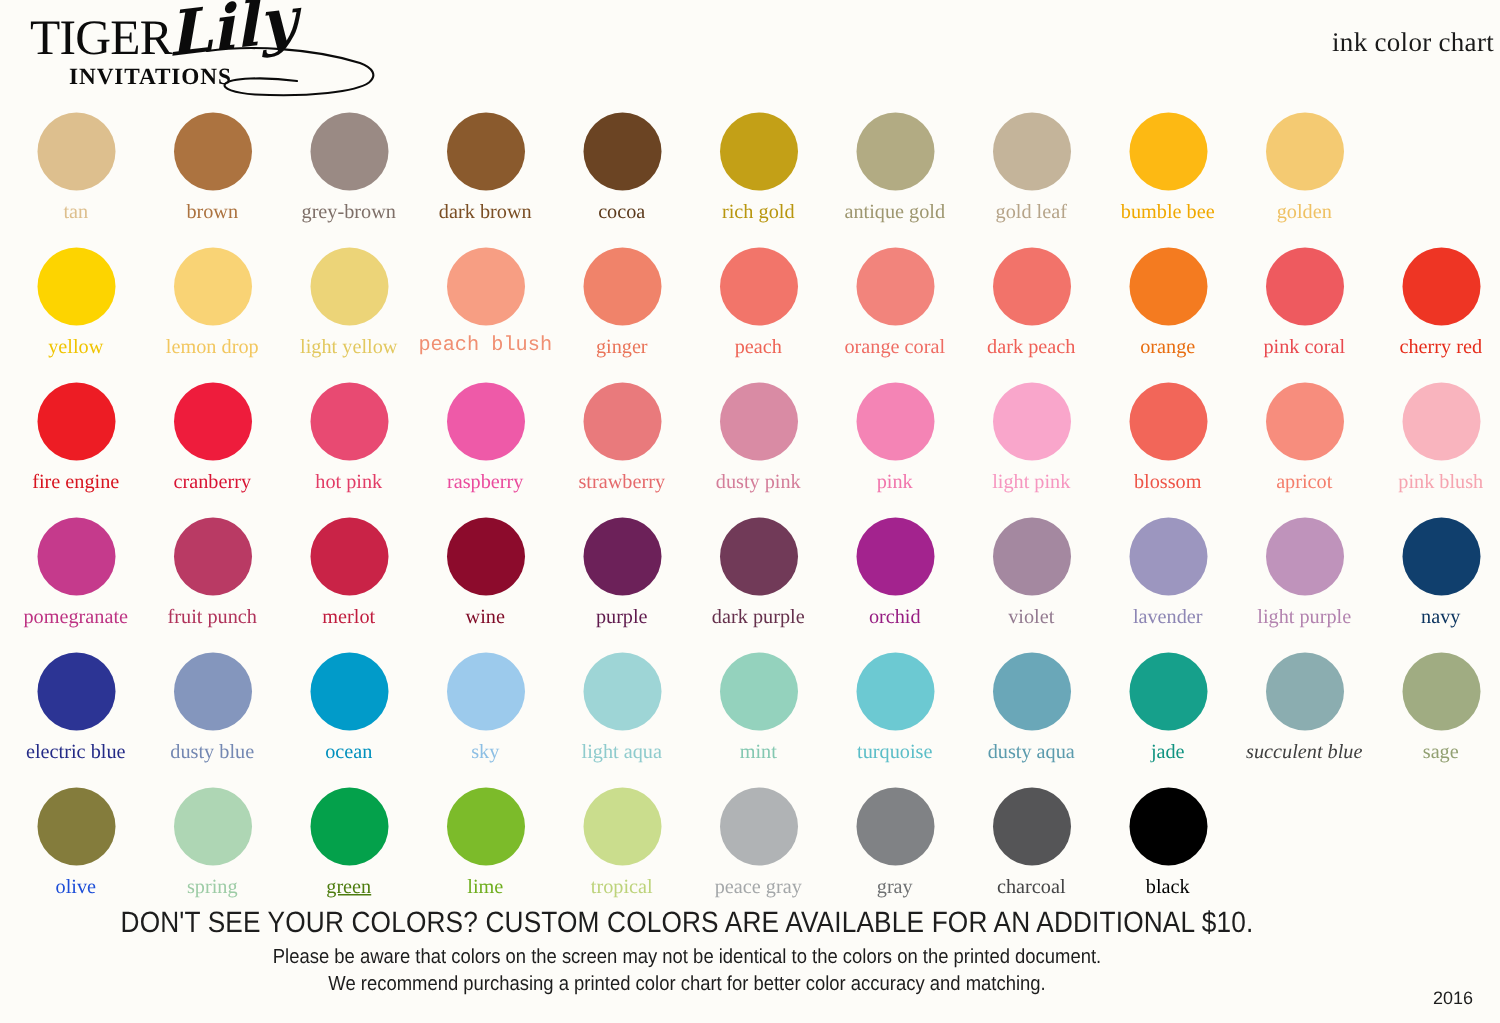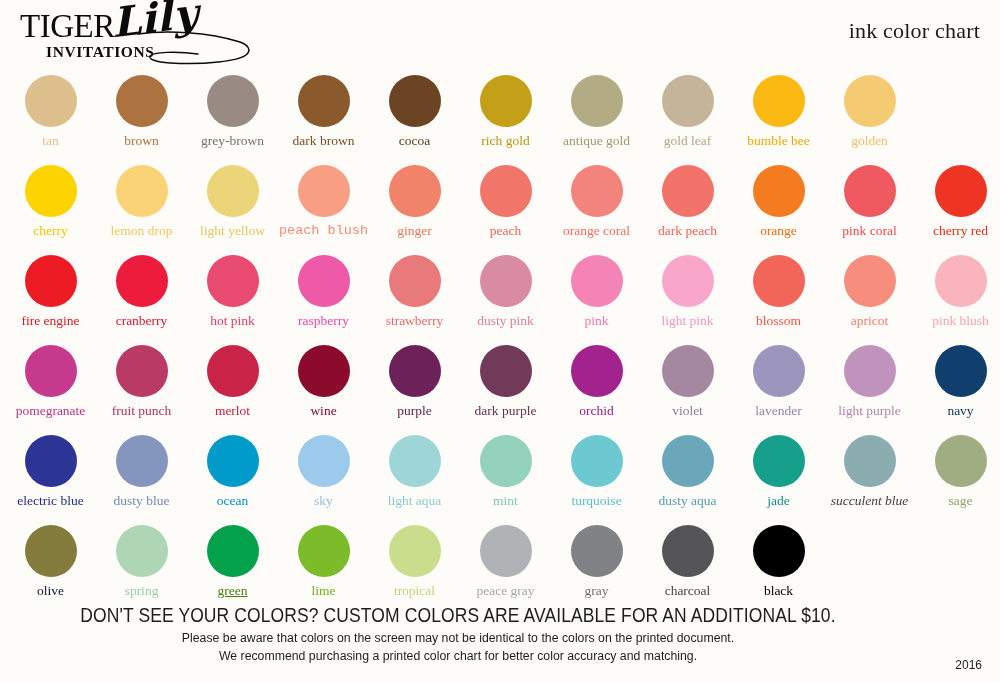--- a/index.html
+++ b/index.html
@@ -68,24 +68,24 @@
   #logo-swash {
     position: absolute;
     left: 118px;
     top: 20px;
     width: 118px;
     height: 40px;
     pointer-events: none;
   }
   #chart-title {
     position: absolute;
-    right: 20px;
+    right: 4px;
     top: 18px;
     font-family: "Liberation Serif", serif;
-    font-size: 22px;
+    font-size: 18px;
     color: #1a1a1a;
     letter-spacing: 0.2px;
     margin-left: 44px;
   }
 
   
   #grid {
     position: absolute;
     top: 72px;
     left: 0;
@@ -207,21 +207,21 @@
         <div class="swatch-label" style="color: rgb(240, 168, 0);">bumble bee</div>
       </div>
       <div class="swatch-cell">
         <div class="swatch-dot" style="background: rgb(244, 202, 114);"></div>
         <div class="swatch-label" style="color: rgb(239, 193, 99);">golden</div>
       </div>
     </div>
     <div class="swatch-row">
       <div class="swatch-cell">
         <div class="swatch-dot" style="background: rgb(253, 212, 0);"></div>
-        <div class="swatch-label" style="color: rgb(240, 196, 0);">cherry</div>
+        <div class="swatch-label" style="color: rgb(240, 196, 0);">yellow</div>
       </div>
       <div class="swatch-cell">
         <div class="swatch-dot" style="background: rgb(249, 211, 117);"></div>
         <div class="swatch-label" style="color: rgb(242, 199, 95);">lemon drop</div>
       </div>
       <div class="swatch-cell">
         <div class="swatch-dot" style="background: rgb(236, 212, 120);"></div>
         <div class="swatch-label" style="color: rgb(226, 200, 95);">light yellow</div>
       </div>
       <div class="swatch-cell">
@@ -391,21 +391,21 @@
         <div class="swatch-label" style="color: #404040; font-style: italic;">succulent blue</div>
       </div>
       <div class="swatch-cell">
         <div class="swatch-dot" style="background: rgb(160, 172, 130);"></div>
         <div class="swatch-label" style="color: rgb(146, 160, 114);">sage</div>
       </div>
     </div>
     <div class="swatch-row">
       <div class="swatch-cell">
         <div class="swatch-dot" style="background: rgb(132, 124, 60);"></div>
-        <div class="swatch-label" style="color: #0f172a;">olive</div>
+        <div class="swatch-label" style="color: #1d4ed8;">olive</div>
       </div>
       <div class="swatch-cell">
         <div class="swatch-dot" style="background: rgb(174, 214, 180);"></div>
         <div class="swatch-label" style="color: rgb(157, 204, 166);">spring</div>
       </div>
       <div class="swatch-cell">
         <div class="swatch-dot" style="background: rgb(4, 161, 75);"></div>
         <div class="swatch-label" style="color: #4d7c0f; text-decoration: underline;">green</div>
       </div>
       <div class="swatch-cell">

